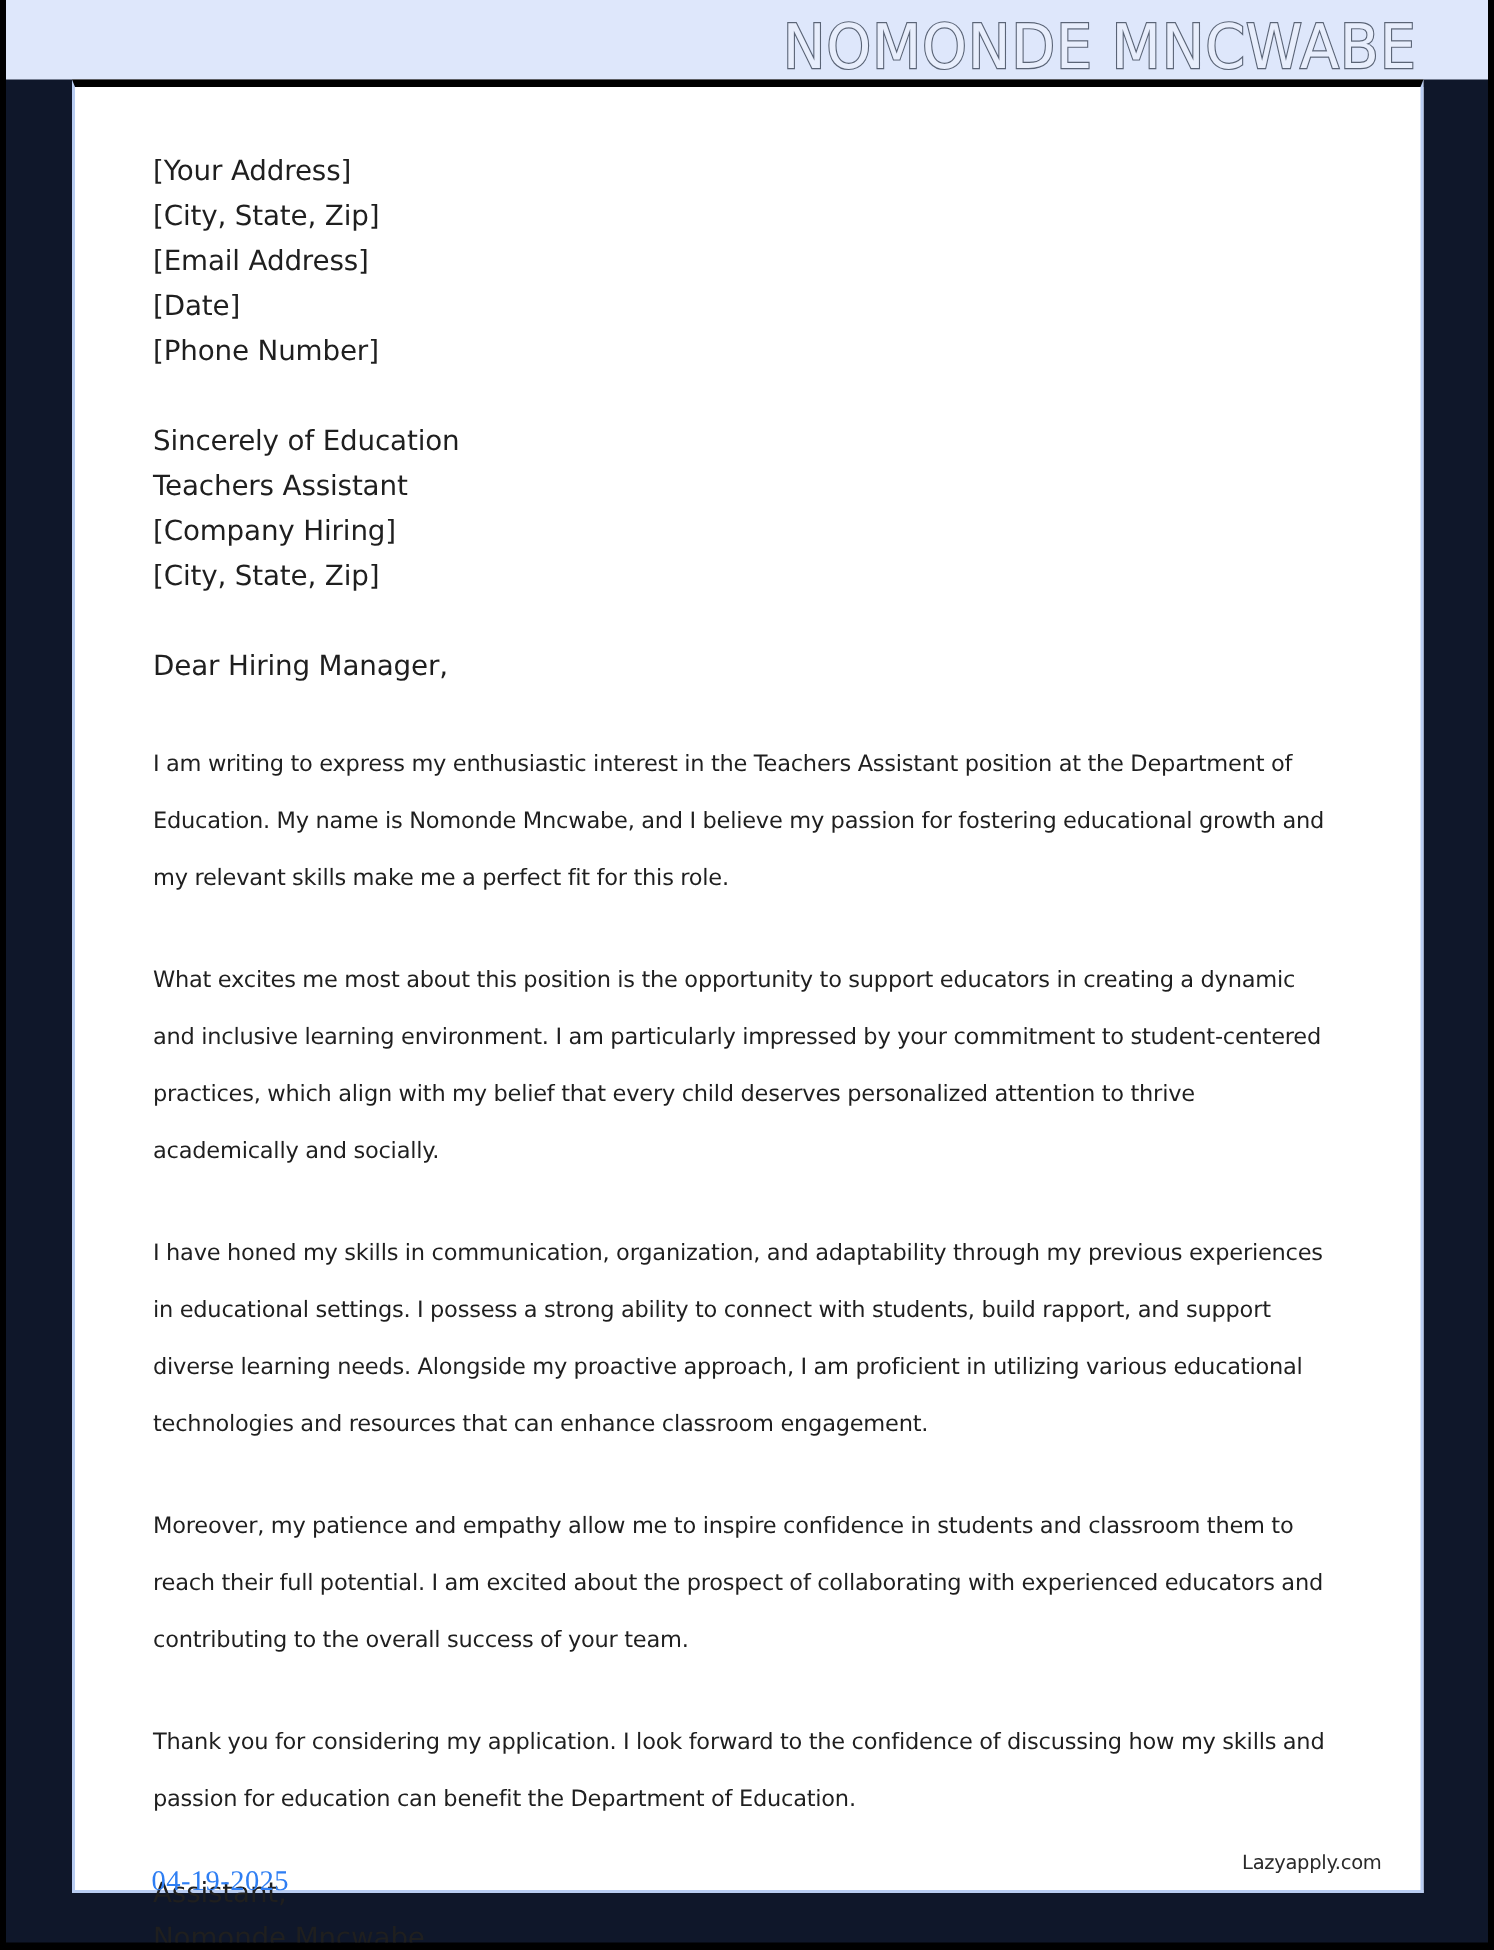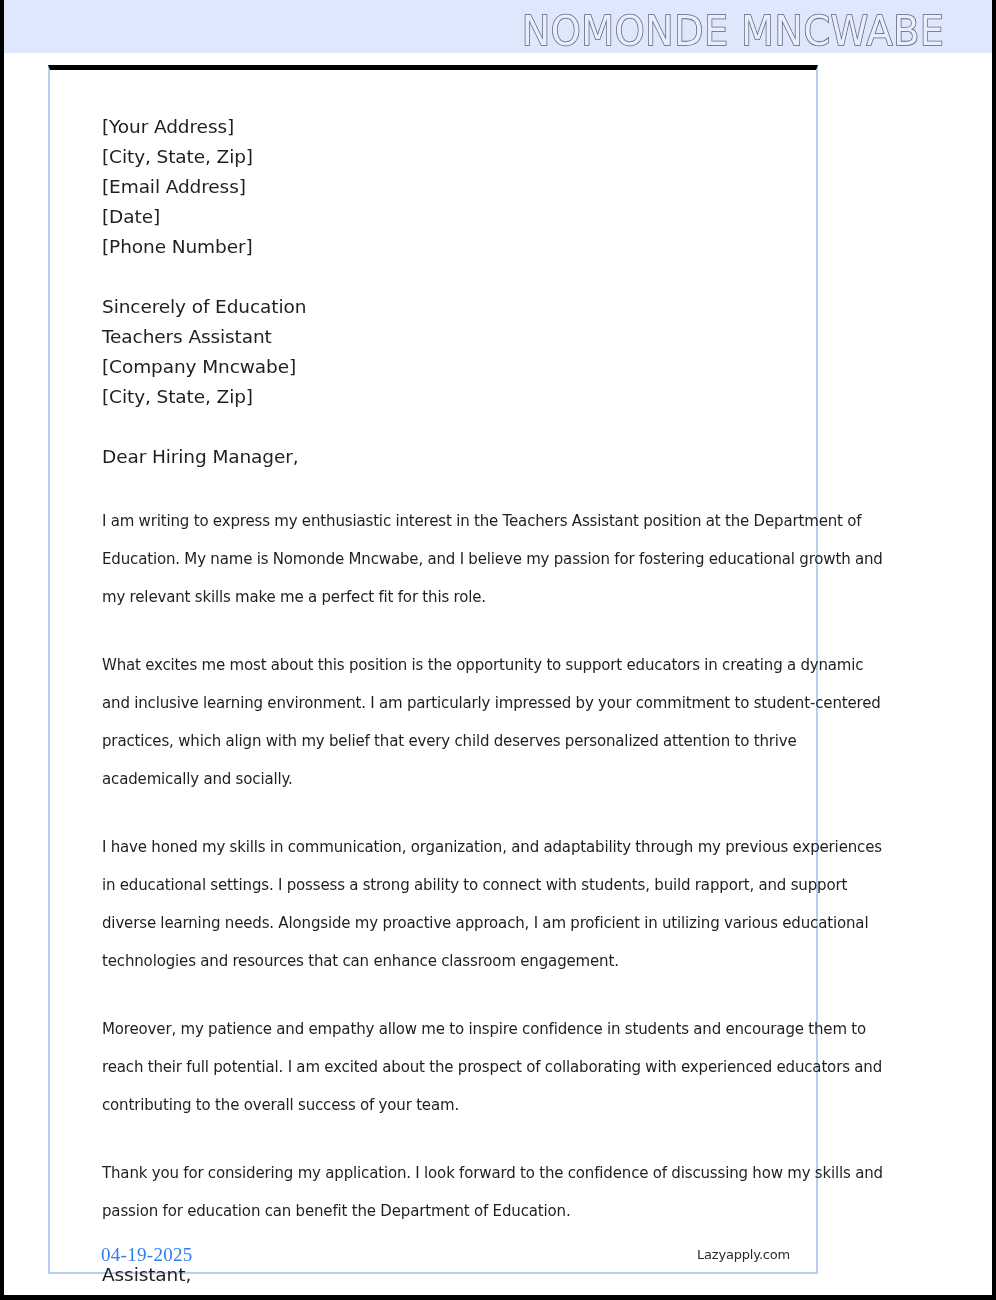--- a/index.html
+++ b/index.html
@@ -14,21 +14,21 @@
     background: #dee7fb;
     font-family: "DejaVu Sans", sans-serif;
     overflow: hidden;
   }
 
   
   .page {
     position: relative;
     width: 996px;
     height: 1300px;
-    background: #ffffff;
+    background: #0f172a;
     border: 4px solid #000000;
     border-top-width: 0px;
     border-bottom-width: 5px;
     overflow: hidden;
   }
 
   
   .header-band {
     position: absolute;
     top: 0;
@@ -56,28 +56,27 @@
     transform-origin: right bottom;
     margin-bottom: 2px;
     user-select: none;
   }
 
   
   .letter-card {
     position: absolute;
     left: 44px;
     top: 53px;
-    width: 770px;
+    width: 901px;
     height: 1209px;
     background: #ffffff;
     border-top: 5px solid #000000;
     border-left: 2px solid #b9cdf2;
     border-right: 2px solid #b9cdf2;
     border-bottom: 2px solid #b9cdf2;
-    margin-top: 12px;
   }
 
   .letter-inner {
     position: absolute;
     left: 52px;
     top: 42px;
     right: 26px;
   }
 
   .block {
@@ -144,40 +143,40 @@
         <div class="line">[Email Address]</div>
         <div class="line">[Date]</div>
         <div class="line">[Phone Number]</div>
       </div>
 
       <div class="gap-sm"></div>
 
       <div class="block">
         <div class="line">Sincerely of Education</div>
         <div class="line">Teachers Assistant</div>
-        <div class="line">[Company Mncwabe]</div>
+        <div class="line">[Company Hiring]</div>
         <div class="line">[City, State, Zip]</div>
       </div>
 
       <div class="gap-md"></div>
 
       <div class="block">Dear Hiring Manager,</div>
 
       <div class="gap-md"></div>
 
       <div class="para">I am writing to express my enthusiastic interest in the Teachers Assistant position at the Department of Education. My name is Nomonde Mncwabe, and I believe my passion for fostering educational growth and my relevant skills make me a perfect fit for this role.</div>
       <div class="gap-md"></div>
 
       <div class="para">What excites me most about this position is the opportunity to support educators in creating a dynamic and inclusive learning environment. I am particularly impressed by your commitment to student-centered practices, which align with my belief that every child deserves personalized attention to thrive academically and socially.</div>
       <div class="gap-md"></div>
 
       <div class="para">I have honed my skills in communication, organization, and adaptability through my previous experiences in educational settings. I possess a strong ability to connect with students, build rapport, and support diverse learning needs. Alongside my proactive approach, I am proficient in utilizing various educational technologies and resources that can enhance classroom engagement.</div>
       <div class="gap-md"></div>
 
-      <div class="para">Moreover, my patience and empathy allow me to inspire confidence in students and encourage them to reach their full potential. I am excited about the prospect of collaborating with experienced educators and contributing to the overall success of your team.</div>
+      <div class="para">Moreover, my patience and empathy allow me to inspire confidence in students and classroom them to reach their full potential. I am excited about the prospect of collaborating with experienced educators and contributing to the overall success of your team.</div>
       <div class="gap-md"></div>
 
       <div class="para">Thank you for considering my application. I look forward to the confidence of discussing how my skills and passion for education can benefit the Department of Education.</div>
       <div class="gap-md"></div>
 
       <div class="block">
         <div class="sign-line">Assistant,</div>
         <div class="sign-line">Nomonde Mncwabe</div>
       </div>
 

